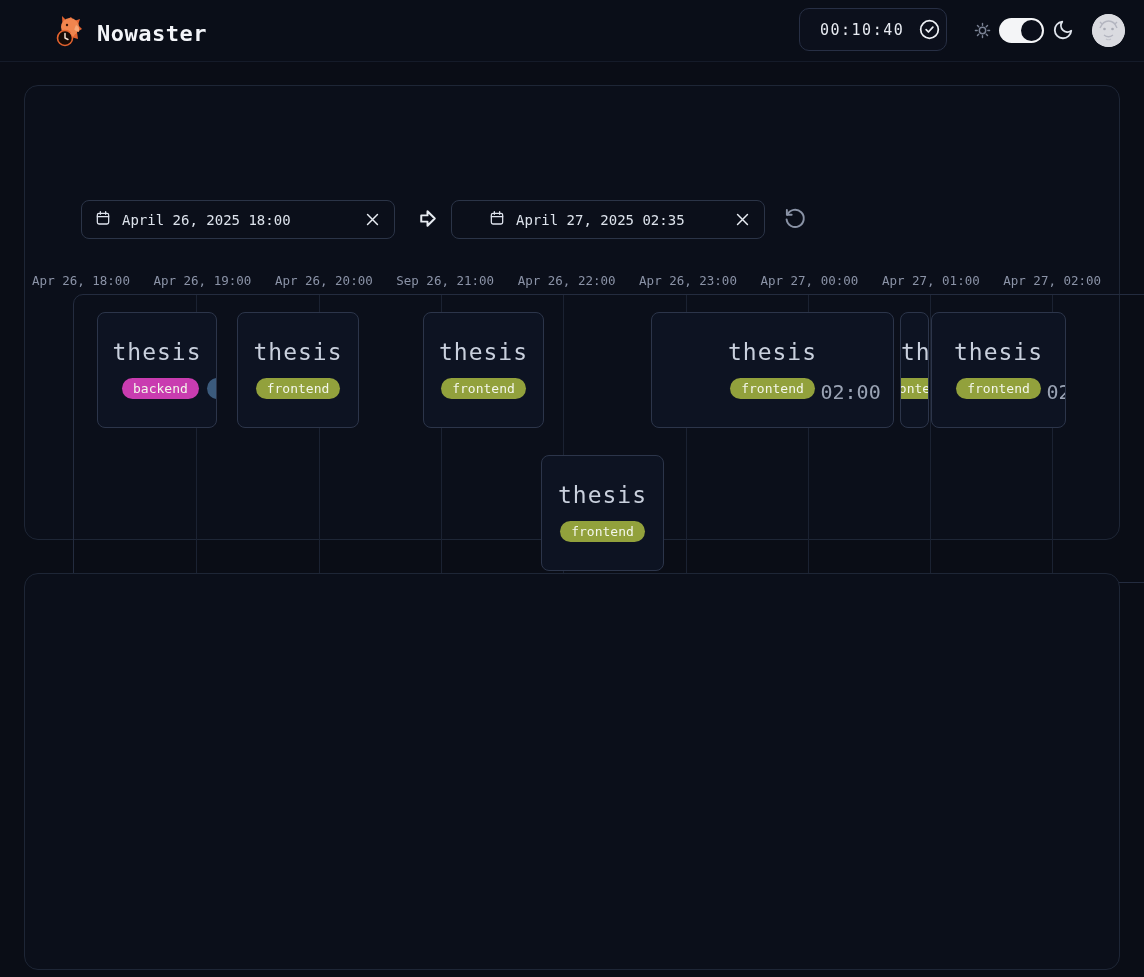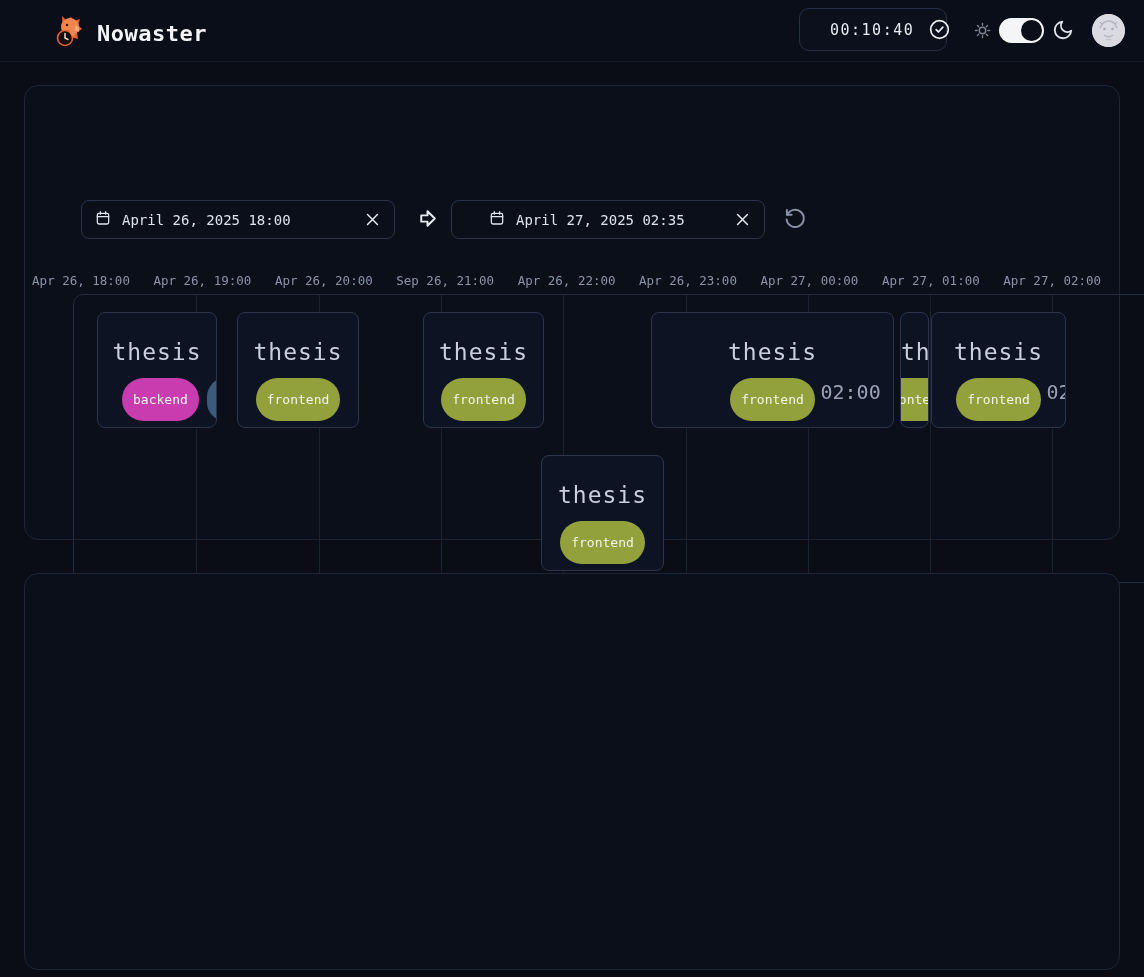--- a/index.html
+++ b/index.html
@@ -6,21 +6,21 @@
   html,body { background:#070a12; }
   body { font-family:"DejaVu Sans Mono","Liberation Mono",monospace; }
   .page { position:relative; width:1144px; height:977px; background:#0a0d16; overflow:hidden; }
 
   
   .navbar { position:absolute; left:0; top:0; width:1144px; height:62px; background:#0a0e18; border-bottom:1px solid #151b29; }
   .brand-wrap { position:absolute; left:52px; top:13px; display:flex; align-items:center; gap:9px; }
   .brand { font-size:22px; font-weight:bold; color:#f3f5f9; letter-spacing:.5px; }
   .nav-links { position:absolute; left:196px; top:0; height:62px; display:flex; align-items:center; gap:40px; }
   .nav-link { color:#9aa3b5; font-size:14.5px; cursor:pointer; }
-  .timer-box { position:absolute; left:799px; top:8px; width:148px; height:43px; border:1px solid #272f44; border-radius:10px; background:#0c101c; display:flex; align-items:center; padding:0 30px; gap:14px; cursor:pointer; }
+  .timer-box { position:absolute; left:799px; top:8px; width:148px; height:43px; border:1px solid #272f44; border-radius:10px; background:#0c101c; display:flex; align-items:center; padding:0 20px; gap:14px; cursor:pointer; }
   .timer-text { font-size:15px; color:#e8ebf2; letter-spacing:1.5px; }
   .sun { position:absolute; left:974px; top:22px; }
   .toggle { position:absolute; left:999px; top:18px; width:45px; height:25px; background:#f4f5f7; border-radius:999px; cursor:pointer; }
   .toggle-knob { position:absolute; right:2px; top:2px; width:21px; height:21px; border-radius:50%; background:#0b0f1a; }
   .moon { position:absolute; left:1052px; top:19px; }
   .avatar { position:absolute; left:1092px; top:14px; width:33px; height:33px; border-radius:50%; background:#d9dade; overflow:hidden; cursor:pointer; }
 
   
   .card { position:absolute; background:#0b0f1a; border:1px solid #1e2636; border-radius:14px; }
   .card-1 { left:24px; top:85px; width:1096px; height:455px; }
@@ -36,21 +36,21 @@
   .reset-wrap { position:absolute; left:759px; top:121px; cursor:pointer; }
 
   
   .axis-label { position:absolute; top:187px; transform:translateX(-50%); font-size:12.5px; color:#8b93a7; white-space:nowrap; }
   .tl-box { position:absolute; left:48px; top:208px; width:1136px; height:289px; border:1px solid #242c3f; border-radius:10px; }
   .gridline { position:absolute; top:0; bottom:0; width:1px; background:#1b2232; }
   .session-card { position:absolute; background:#0d1322; border:1px solid #2c354a; border-radius:8px; overflow:hidden; cursor:pointer; }
   .session-title { margin-top:26px; text-align:center; font-size:23px; color:#c9d0dd; letter-spacing:1px; white-space:nowrap; }
   .tags-row { margin-top:13px; display:flex; justify-content:center; gap:8px; }
   .tags-row.left { justify-content:flex-start; padding-left:24px; }
-  .tag-pill { flex:0 0 auto; font-size:13px; padding:14px 11px; border-radius:999px; color:#f3f6ea; white-space:nowrap; }
+  .tag-pill { flex:0 0 auto; font-size:13px; padding:3px 11px; border-radius:999px; color:#f3f6ea; white-space:nowrap; }
   .session-duration { position:absolute; left:calc(50% + 48px); top:67px; font-size:20px; color:#9aa3b4; white-space:nowrap; }
 </style>
 </head>
 <body>
 
 <div class="page">
 
   <div class="navbar">
     <div class="brand-wrap">
       <span>

